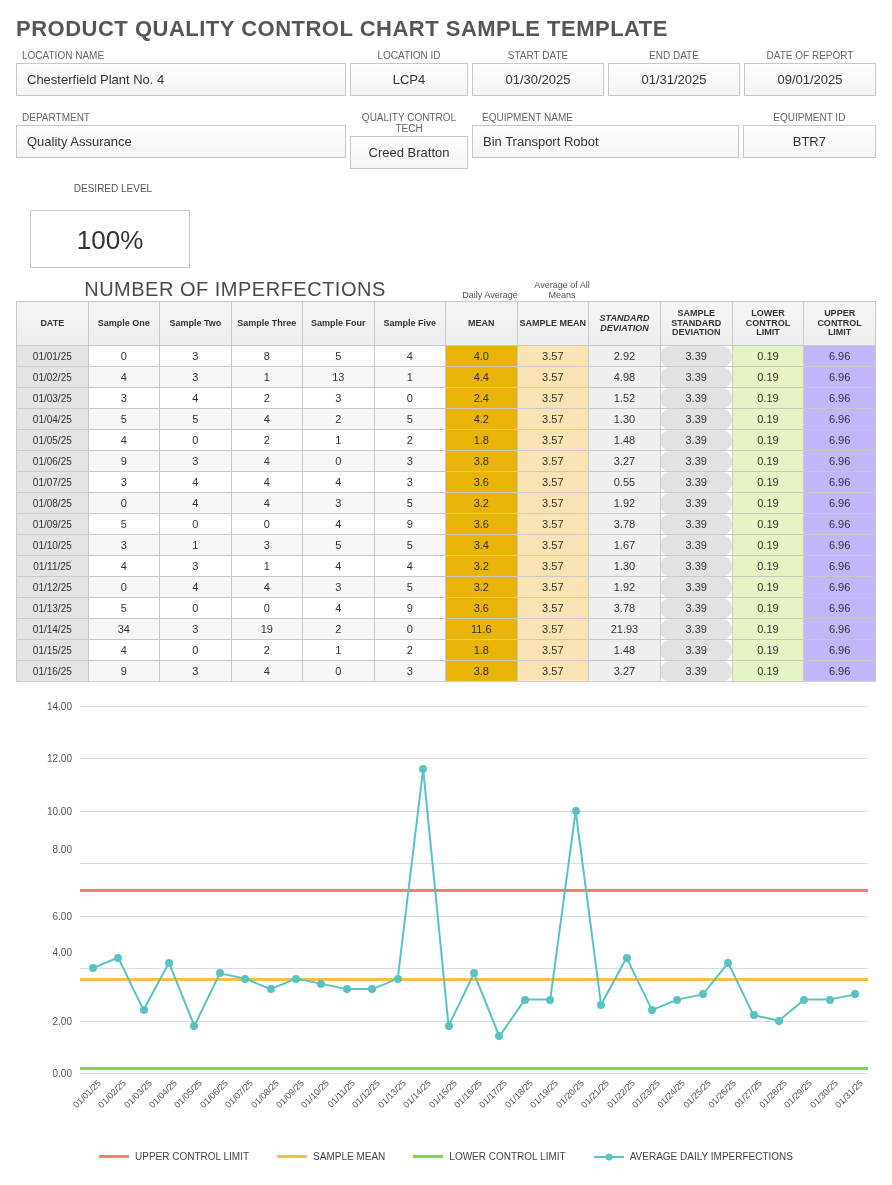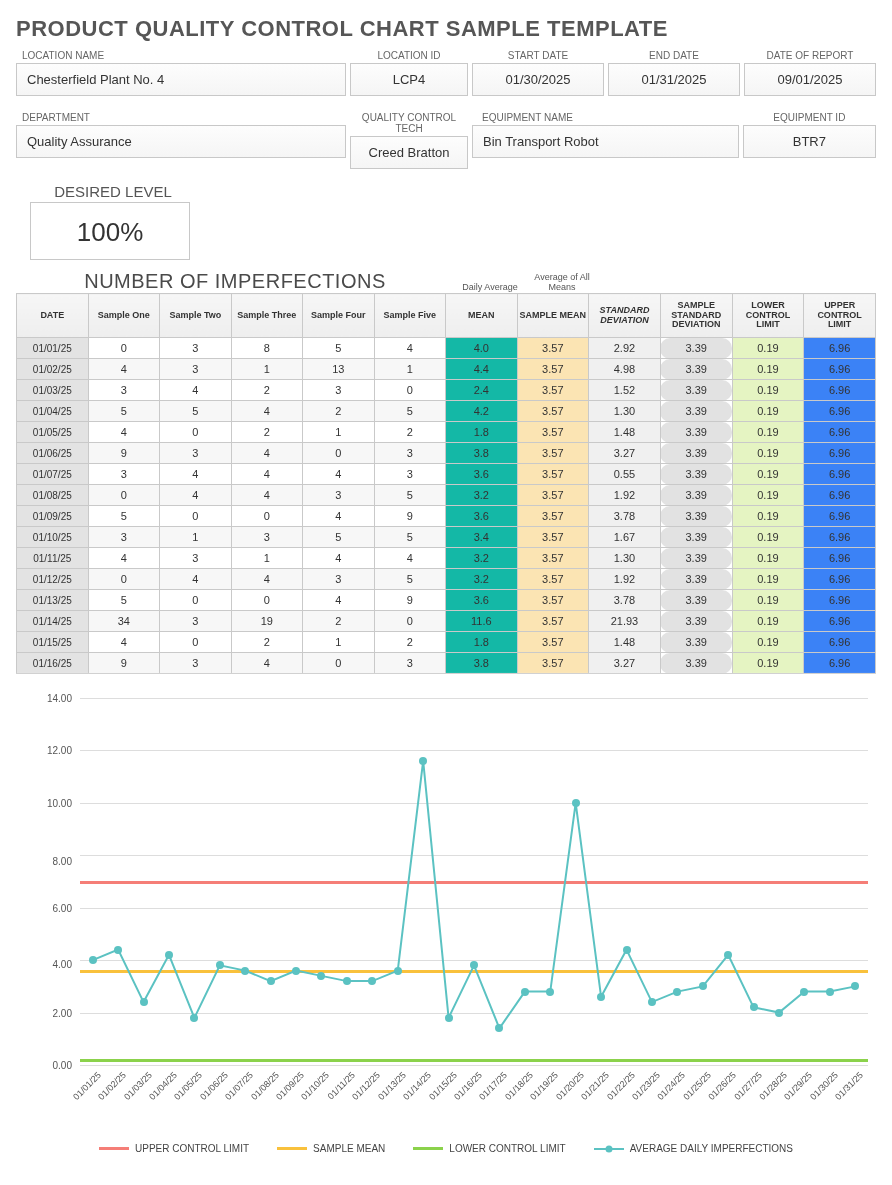--- a/index.html
+++ b/index.html
@@ -30,21 +30,21 @@
   .hdr-value {
     border: 1px solid #c8c8c8;
     background: linear-gradient(#fdfdfd,#f5f5f5);
     padding: 8px 10px;
     font-size: 13px;
     color: #333;
   }
   .hdr-value.center { text-align: center; }
   .mid-row { display: flex; gap: 20px; margin: 6px 0 10px 0; align-items: flex-start; }
   .desired-label, .comments-label {
-    font-size: 15px; color: #555; margin-bottom: 2px;
+    font-size: 10px; color: #555; margin-bottom: 16px;
   }
   .desired-label { text-align: center; }
   .desired-box {
     border: 1px solid #c8c8c8;
     background: #fff;
     width: 160px;
     height: 58px;
     font-size: 26px;
     text-align: center;
     line-height: 58px;
@@ -94,26 +94,26 @@
   }
   th.date-h { background: linear-gradient(#e2e2e2,#d5d5d5); }
   th.mean-h { background: #7fd4d0; }
   th.smean-h { background: #f7c96b; }
   th.sd-h { background: linear-gradient(#e8e8e8,#dcdcdc); font-style: italic; }
   th.ssd-h { background: #c8c8c8; }
   th.lcl-h { background: #c6e96a; }
   th.ucl-h { background: #f47a6b; }
   td.date-c { background: #e3e3e3; font-size: 10px; }
   td.samp-c { background: #fff; }
-  td.mean-c { background: #14b8a6; }
+  td.mean-c { background: #eab308; }
   td.smean-c { background: #fbe4b3; }
   td.sd-c { background: #f0f0f0; }
   td.ssd-c { background: #e2e2e2; border-radius: 10px; }
   td.lcl-c { background: #e5f4c2; }
-  td.ucl-c { background: #3b82f6; }
+  td.ucl-c { background: #c4b5fd; }
   tr.alt td.samp-c { background: #f7f7f7; }
 
   .fade {
     height: 14px;
     margin-top: -2px;
     background: linear-gradient(rgba(255,255,255,0), #fff 70%);
     position: relative;
     z-index: 2;
   }
 
@@ -603,23 +603,23 @@
         <div class="xlbl" style="left: 625.774px; top: 0px;">01/25/25</div>
         <div class="xlbl" style="left: 651.194px; top: 0px;">01/26/25</div>
         <div class="xlbl" style="left: 676.613px; top: 0px;">01/27/25</div>
         <div class="xlbl" style="left: 702.032px; top: 0px;">01/28/25</div>
         <div class="xlbl" style="left: 727.452px; top: 0px;">01/29/25</div>
         <div class="xlbl" style="left: 752.871px; top: 0px;">01/30/25</div>
         <div class="xlbl" style="left: 778.29px; top: 0px;">01/31/25</div>
       </div>
   <div class="y-label" style="top: 373px;">0.00</div>
       <div class="y-label" style="top: 320.571px;">2.00</div>
-      <div class="y-label" style="top: 272px;">4.00</div>
+      <div class="y-label" style="top: 252px;">4.00</div>
       <div class="y-label" style="top: 215.714px;">6.00</div>
-      <div class="y-label" style="top: 169px;">8.00</div>
+      <div class="y-label" style="top: 149px;">8.00</div>
       <div class="y-label" style="top: 110.857px;">10.00</div>
       <div class="y-label" style="top: 58.4286px;">12.00</div>
       <div class="y-label" style="top: 6px;">14.00</div>
     </div>
   <div class="legend">
     <div class="item">
         <span class="swatch" style="background:#f57e77"></span>
         <span>UPPER CONTROL LIMIT</span>
       </div>
     <div class="item">

